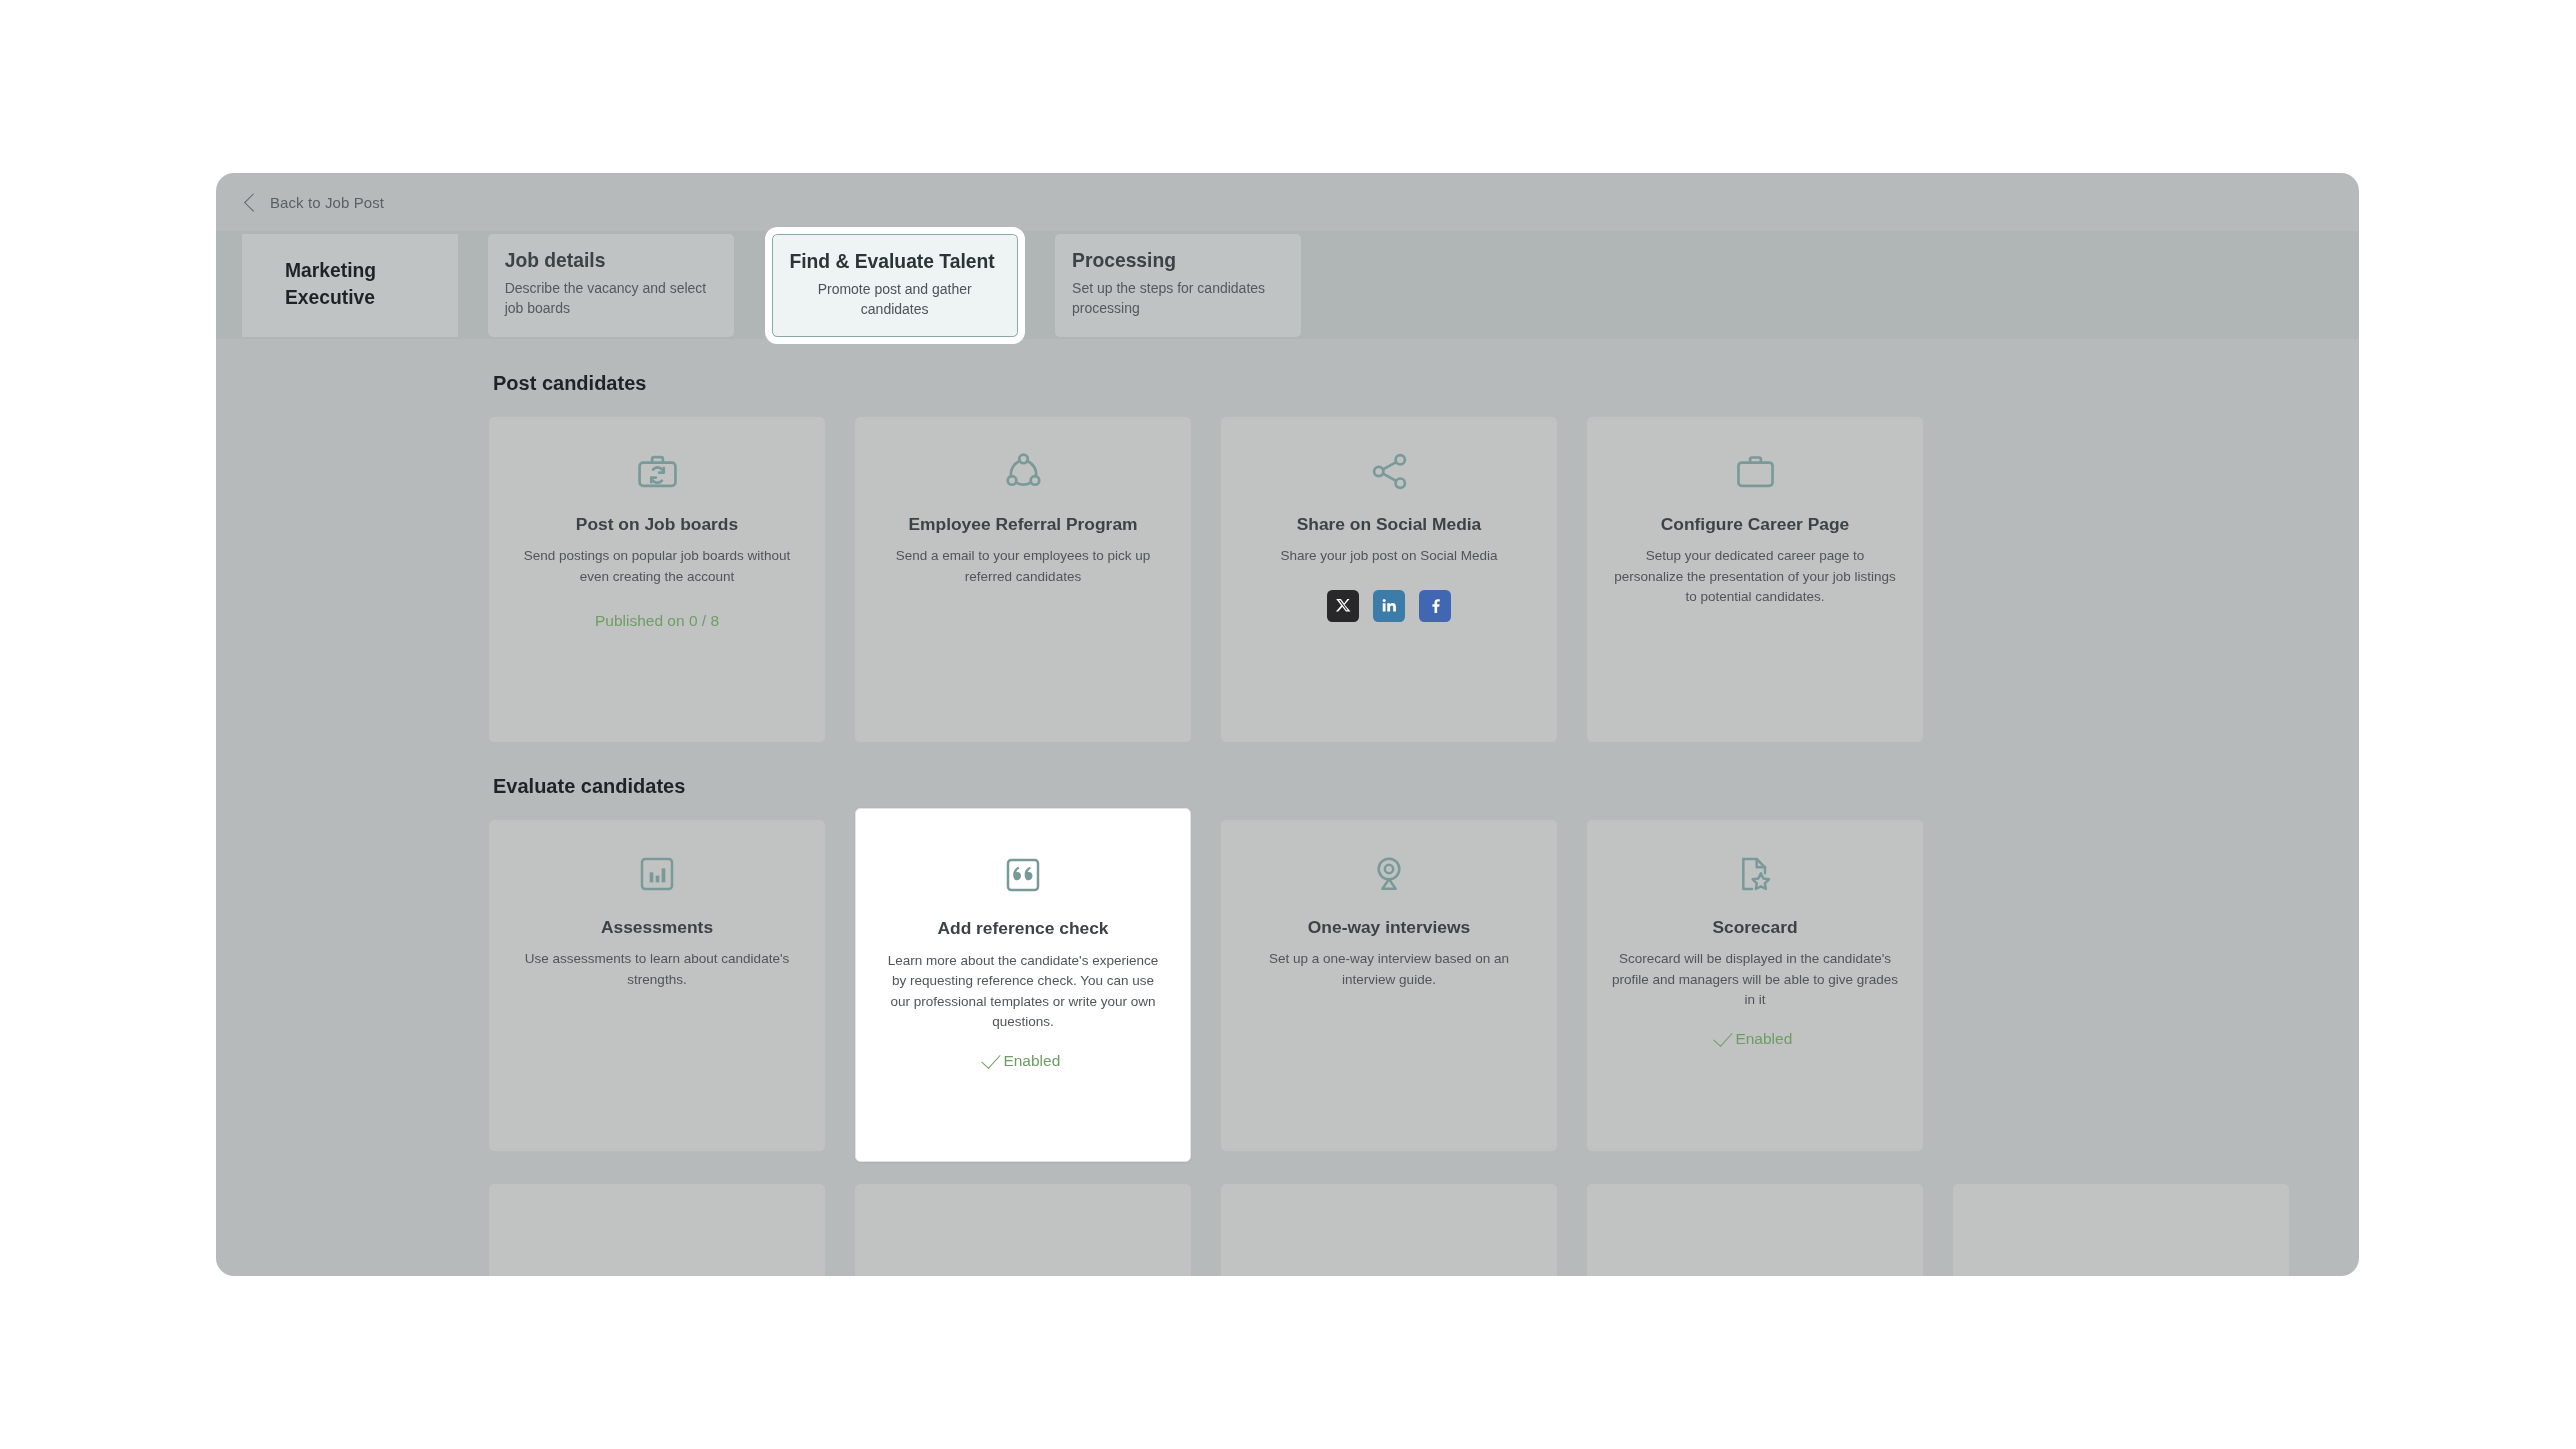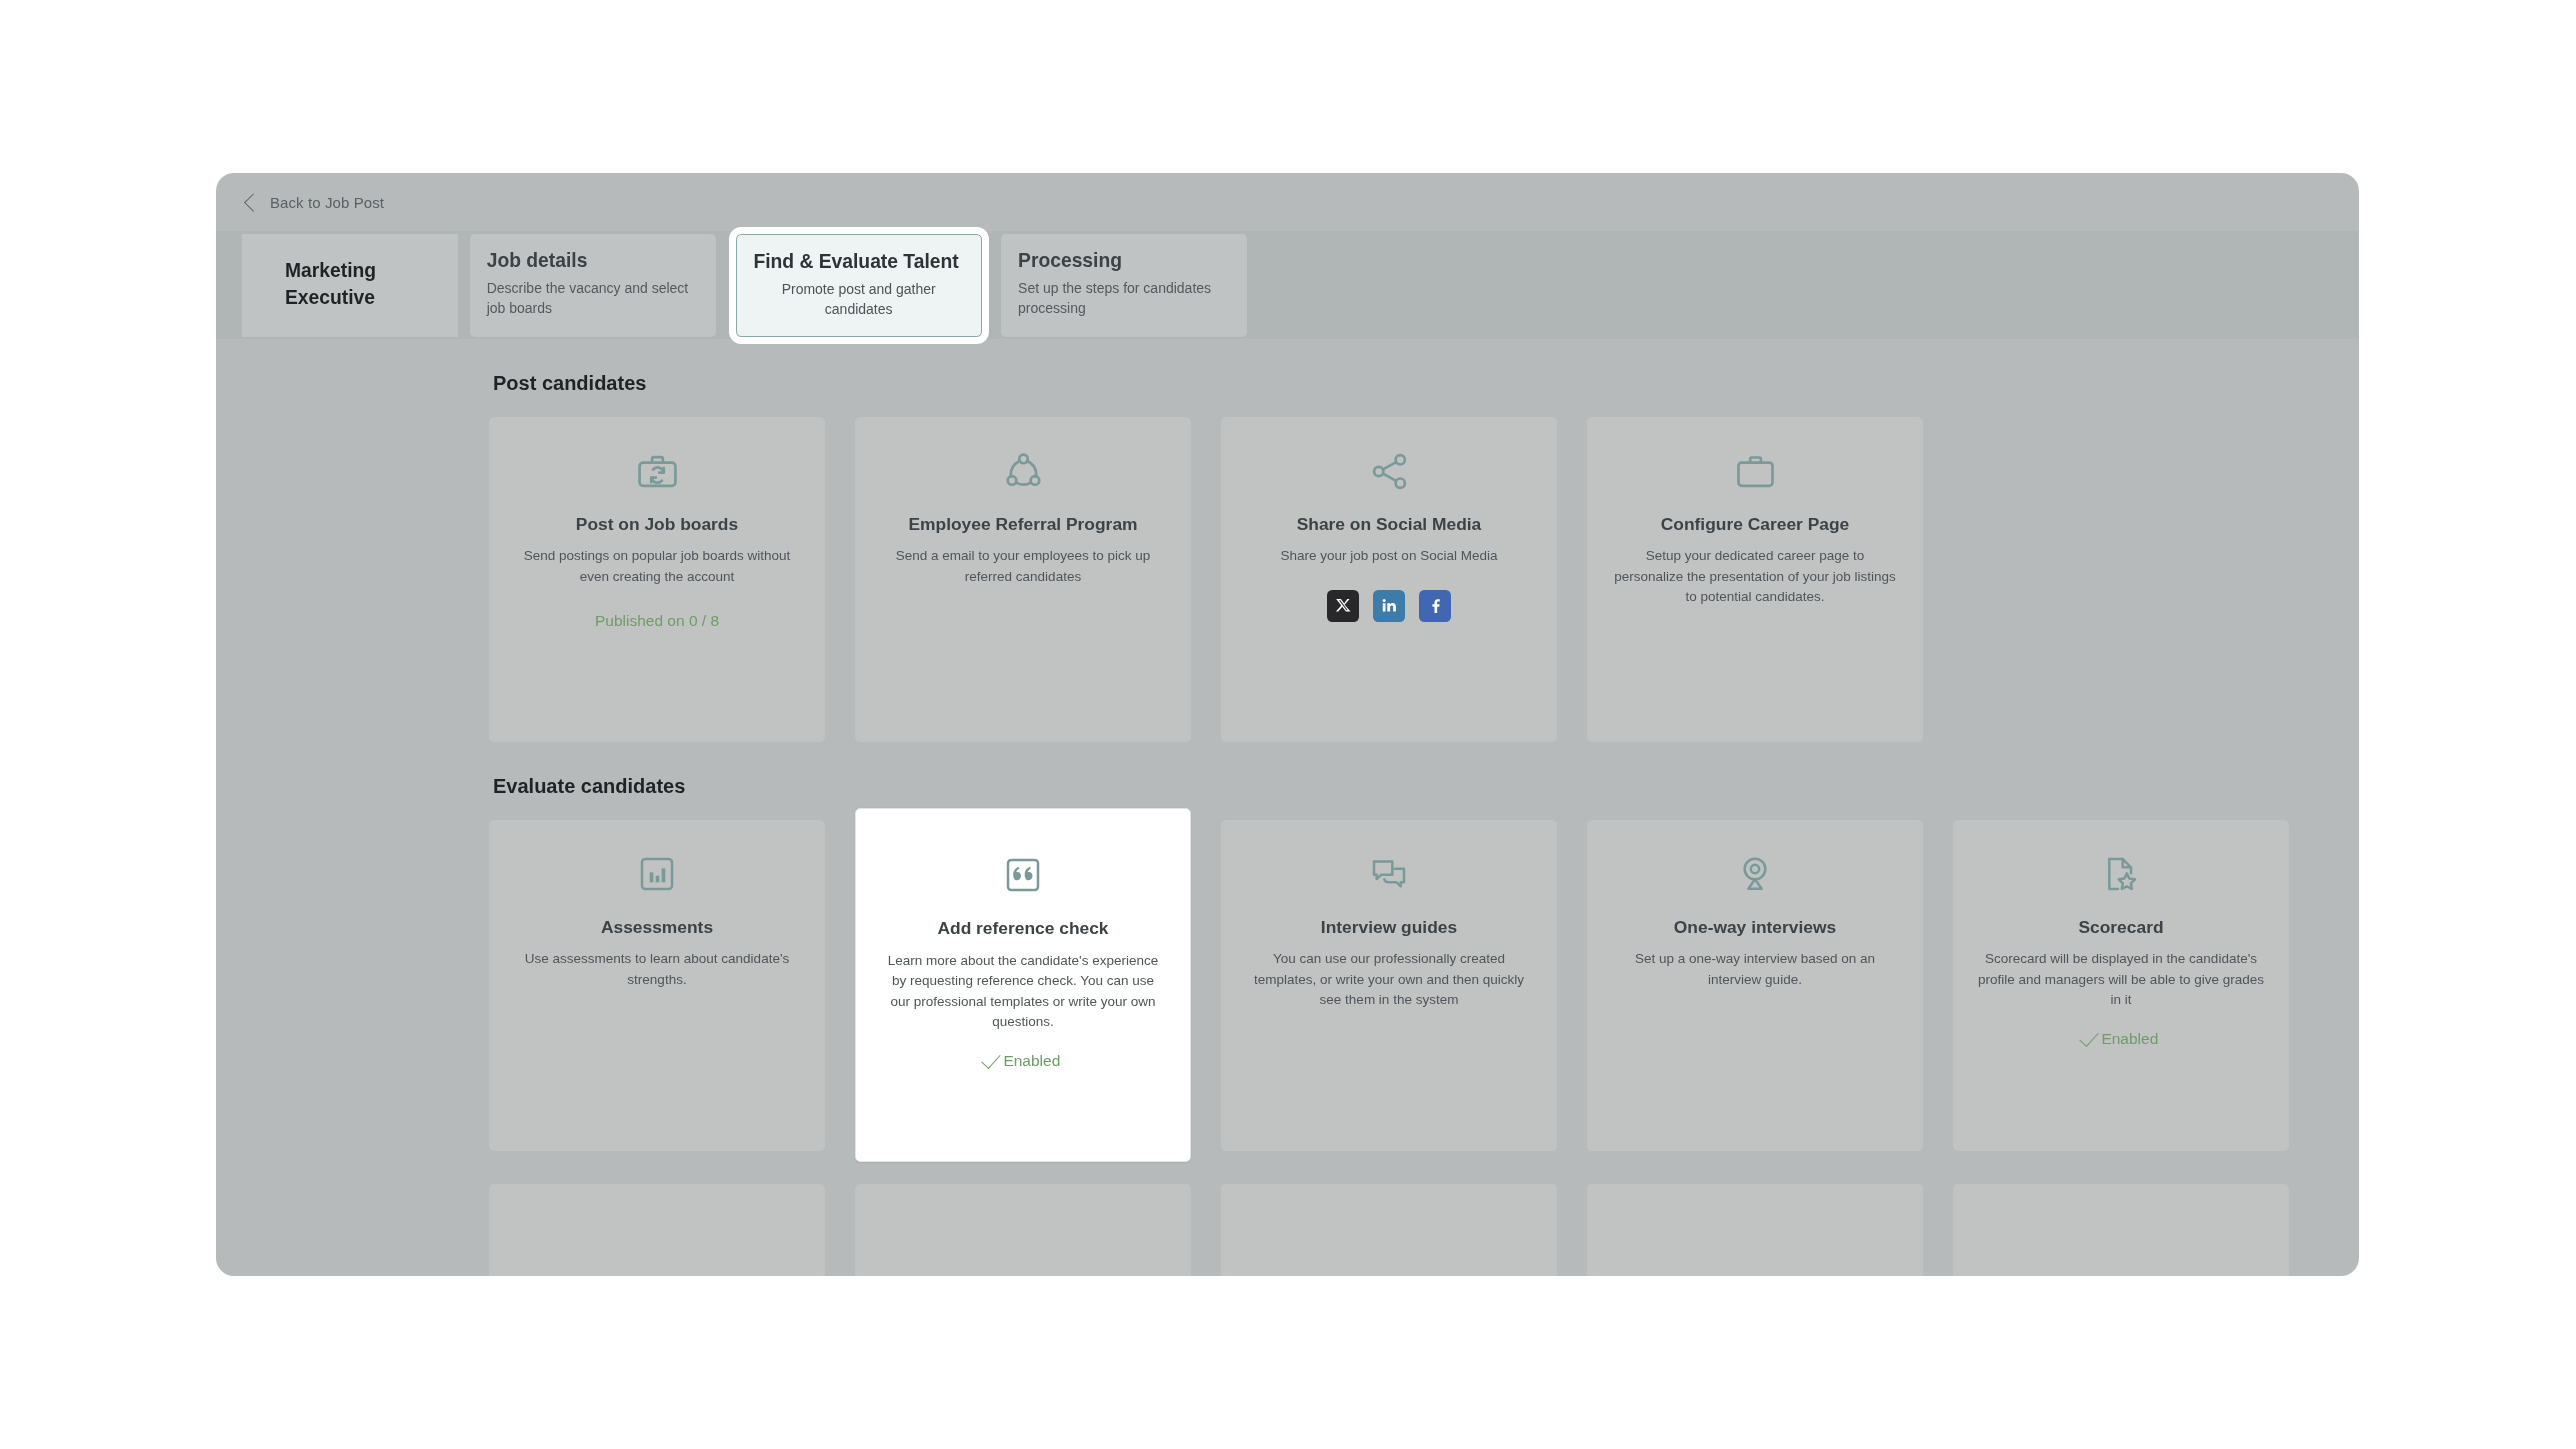--- a/index.html
+++ b/index.html
@@ -58,21 +58,21 @@
   }
 
   
   #tabstrip {
     background: #b0b5b6;
     height: 108px;
     display: flex;
     align-items: center;
     padding-left: 26px;
     box-sizing: border-box;
-    gap: 12px;
+    gap: 30px;
   }
   .job-title-box {
     width: 216px;
     height: 103px;
     display: flex;
     align-items: center;
     padding-left: 43px;
     box-sizing: border-box;
     background: #c0c3c3;
   }
@@ -358,30 +358,20 @@
           </svg>
         </div>
         <div class="card-title">Add reference check</div>
         <div class="card-desc">Learn more about the candidate's experience by requesting reference check. You can use our professional templates or write your own questions.</div>
         <div class="status">
           <span class="check"></span>
           <span>Enabled</span>
         </div>
       </div>
 
-      <div class="card r2">
-        <div class="icon">
-          <svg width="40" height="40" viewBox="0 0 24 24" fill="none" stroke="#7a9a99" stroke-width="1.5" stroke-linecap="round" stroke-linejoin="round">
-            <path d="M3 4.5h11v8H7.2L4.6 15V12.5H3z"></path>
-            <path d="M9.2 15.2c.3 1 1.2 1.7 2.3 1.7h4.9l2.6 2.5V16.9H21v-8h-5.5"></path>
-          </svg>
-        </div>
-        <div class="card-title">Interview guides</div>
-        <div class="card-desc">You can use our professionally created templates, or write your own and then quickly see them in the system</div>
-      </div>
 
       <div class="card r2">
         <div class="icon">
           <svg width="40" height="40" viewBox="0 0 24 24" fill="none" stroke="#7a9a99" stroke-width="1.5" stroke-linecap="round" stroke-linejoin="round">
             <circle cx="12" cy="9" r="6.2"></circle>
             <circle cx="12" cy="9" r="2.5"></circle>
             <path d="M12 15.2 8 20.8h8z"></path>
           </svg>
         </div>
         <div class="card-title">One-way interviews</div>

